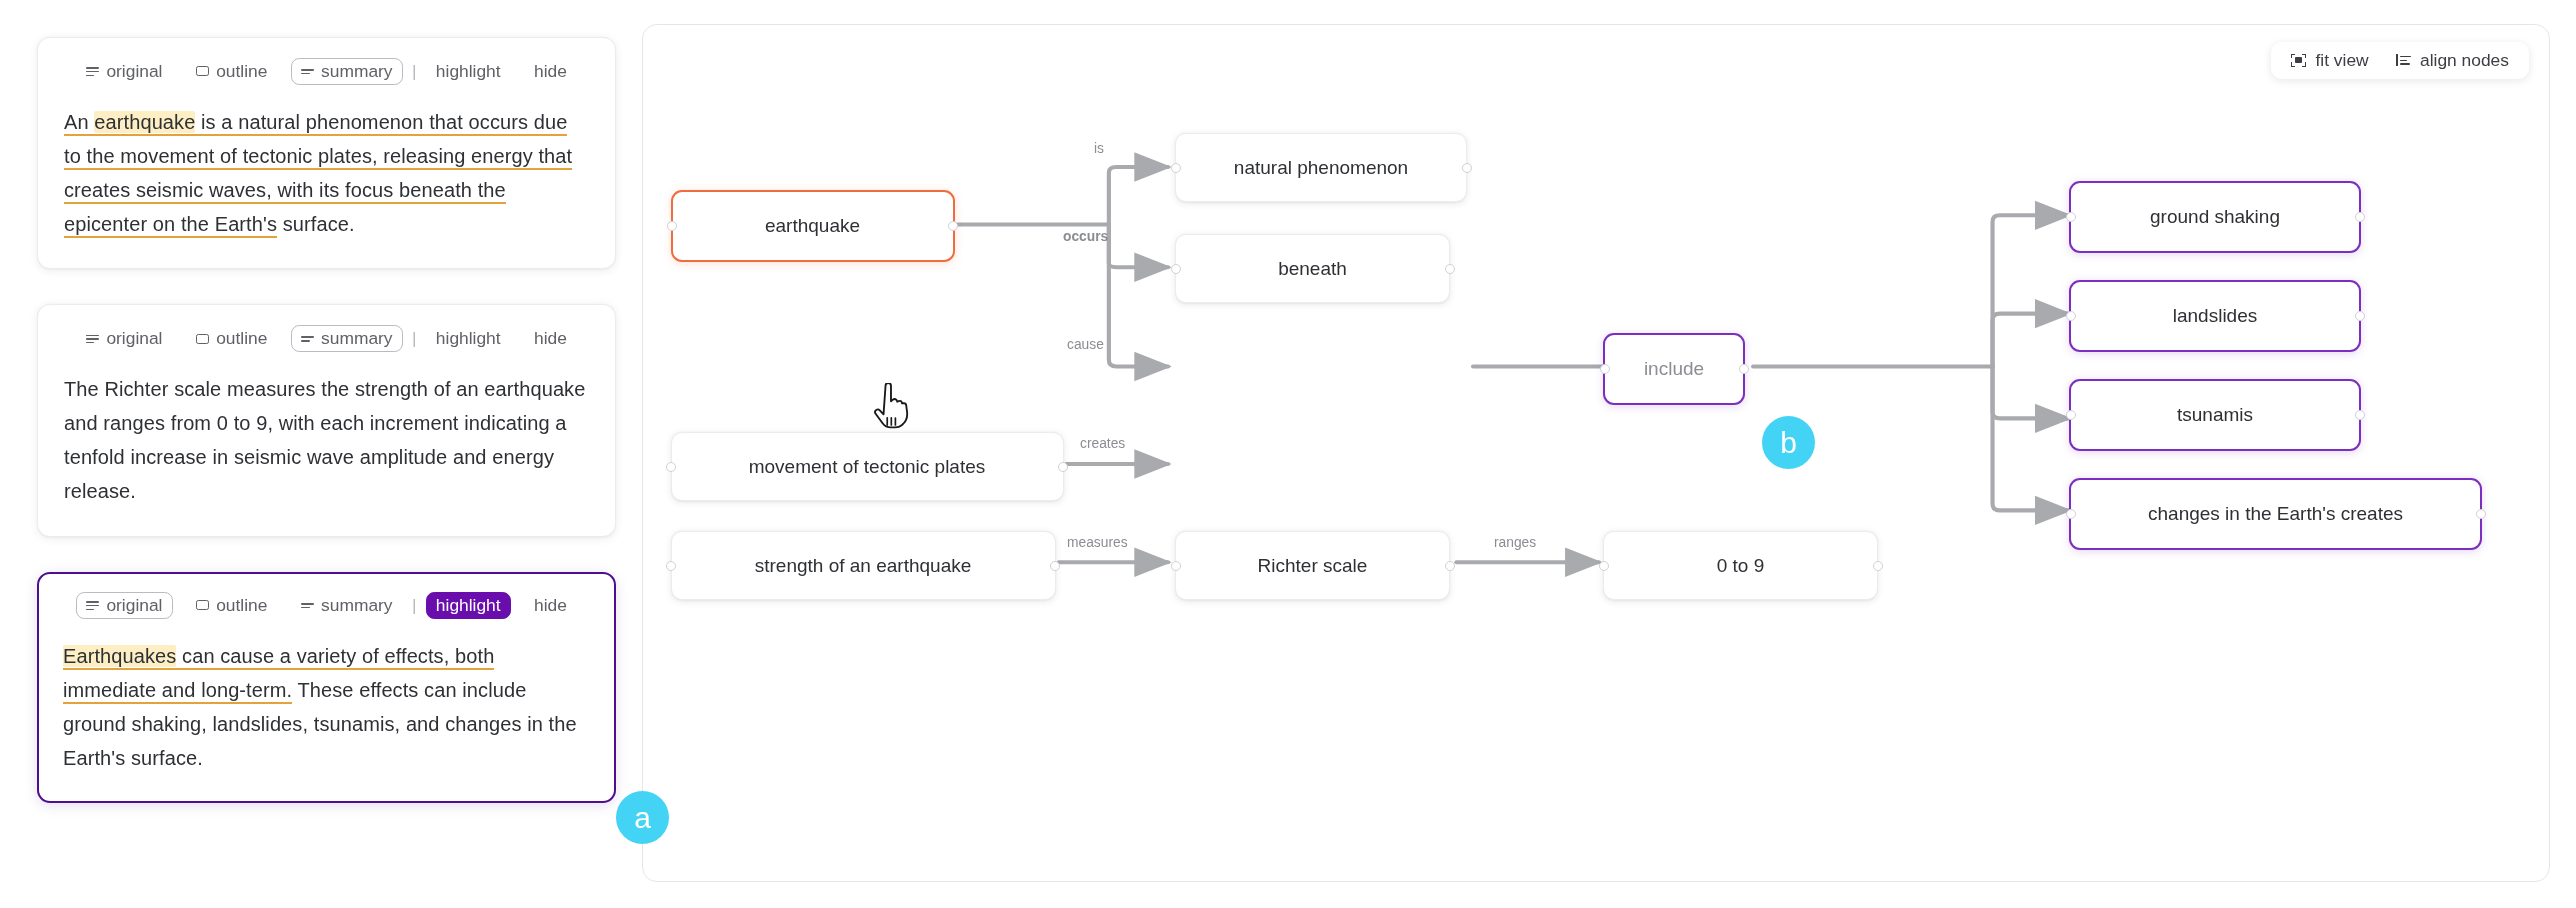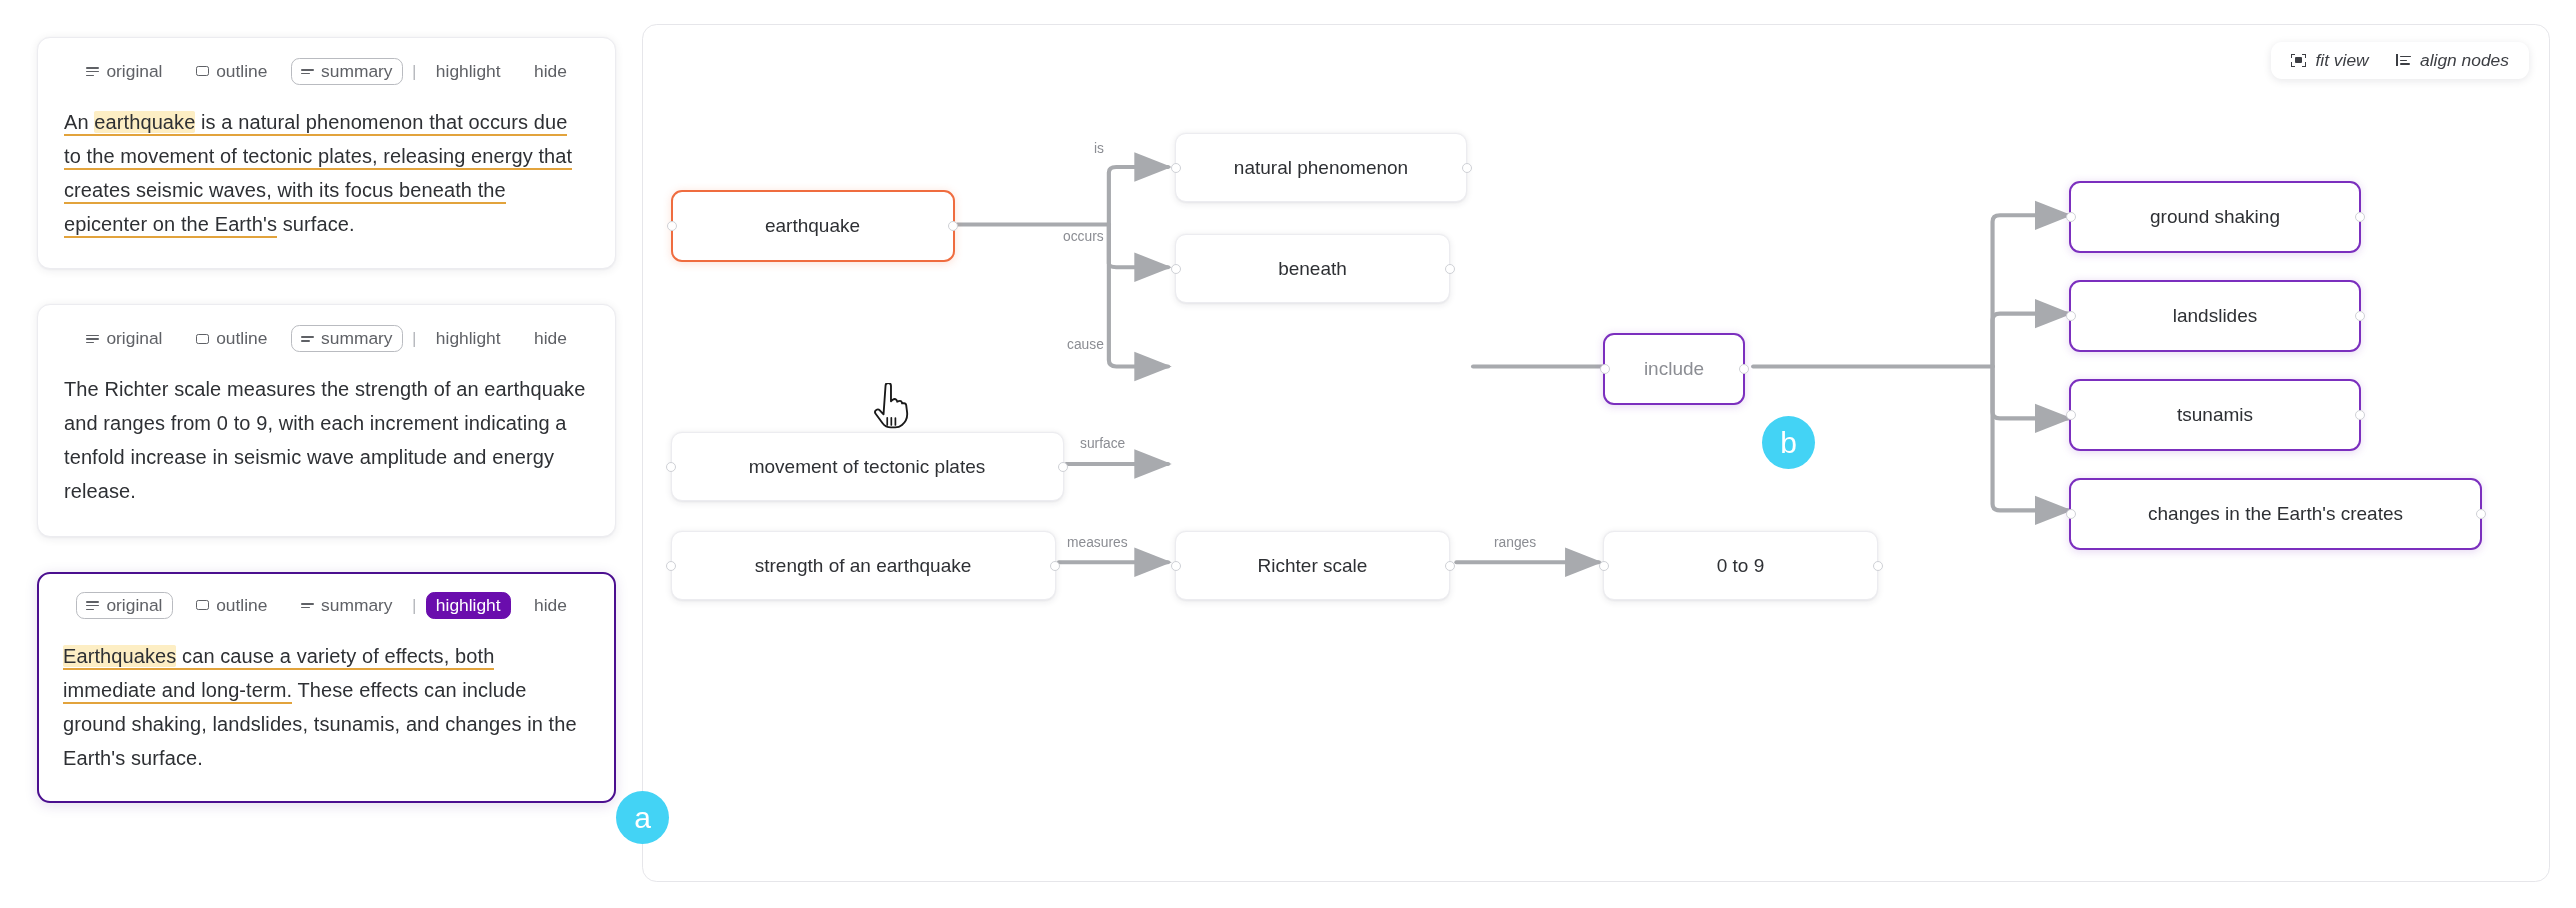--- a/index.html
+++ b/index.html
@@ -127,21 +127,20 @@
     display: flex;
     align-items: center;
     gap: 27.5px;
     background: #ffffff;
     border-radius: 11px;
     box-shadow: 0 1.8px 8.3px rgba(20,20,40,0.10);
     padding: 10px 20px;
     z-index: 40;
     font-size: 17.4px;
     color: #3c3e43;
-    font-style: italic;
   }
   .gt-item { display: inline-flex; align-items: center; gap: 9.2px; cursor: pointer; line-height: 1; }
 
   .ic-fit { width: 15.6px; height: 13px; position: relative; color: #3c3e43; }
   .ic-fit i {
     position: absolute; width: 4.6px; height: 4.6px;
     border: 1.7px solid currentColor;
   }
   .ic-fit i:nth-child(1){ top:0; left:0; border-right:none; border-bottom:none; }
   .ic-fit i:nth-child(2){ top:0; right:0; border-left:none; border-bottom:none; }
@@ -387,23 +386,23 @@
 
           <path d="M458,482 L568,482" marker-end="url(#arrow)"></path>
 
           <path d="M450,590 L568,590" marker-end="url(#arrow)"></path>
 
           <path d="M880,590 L1034,590" marker-end="url(#arrow)"></path>
         </g>
       </svg>
 
       <span class="edge-label" style="left:451px; top:116px;">is</span>
-      <span class="edge-label" style="left:420px; top:204px;">occurs</span>
+      <span class="edge-label" style="left:420px; top:204px;font-weight:bold;">occurs</span>
       <span class="edge-label" style="left:424px; top:312px;">cause</span>
-      <span class="edge-label" style="left:437px; top:411px;">surface</span>
+      <span class="edge-label" style="left:437px; top:411px;">creates</span>
       <span class="edge-label" style="left:424px; top:510px;">measures</span>
       <span class="edge-label" style="left:851px; top:510px;">ranges</span>
 
       <div class="gnode accent-orange" style="left:27.5px; top:165px; width:284px; height:72px;">
         <span class="handle left"></span>
         <span>earthquake</span>
         <span class="handle right"></span>
       </div>
 
       <div class="gnode" style="left:532px; top:108px; width:292px; height:69px;">

